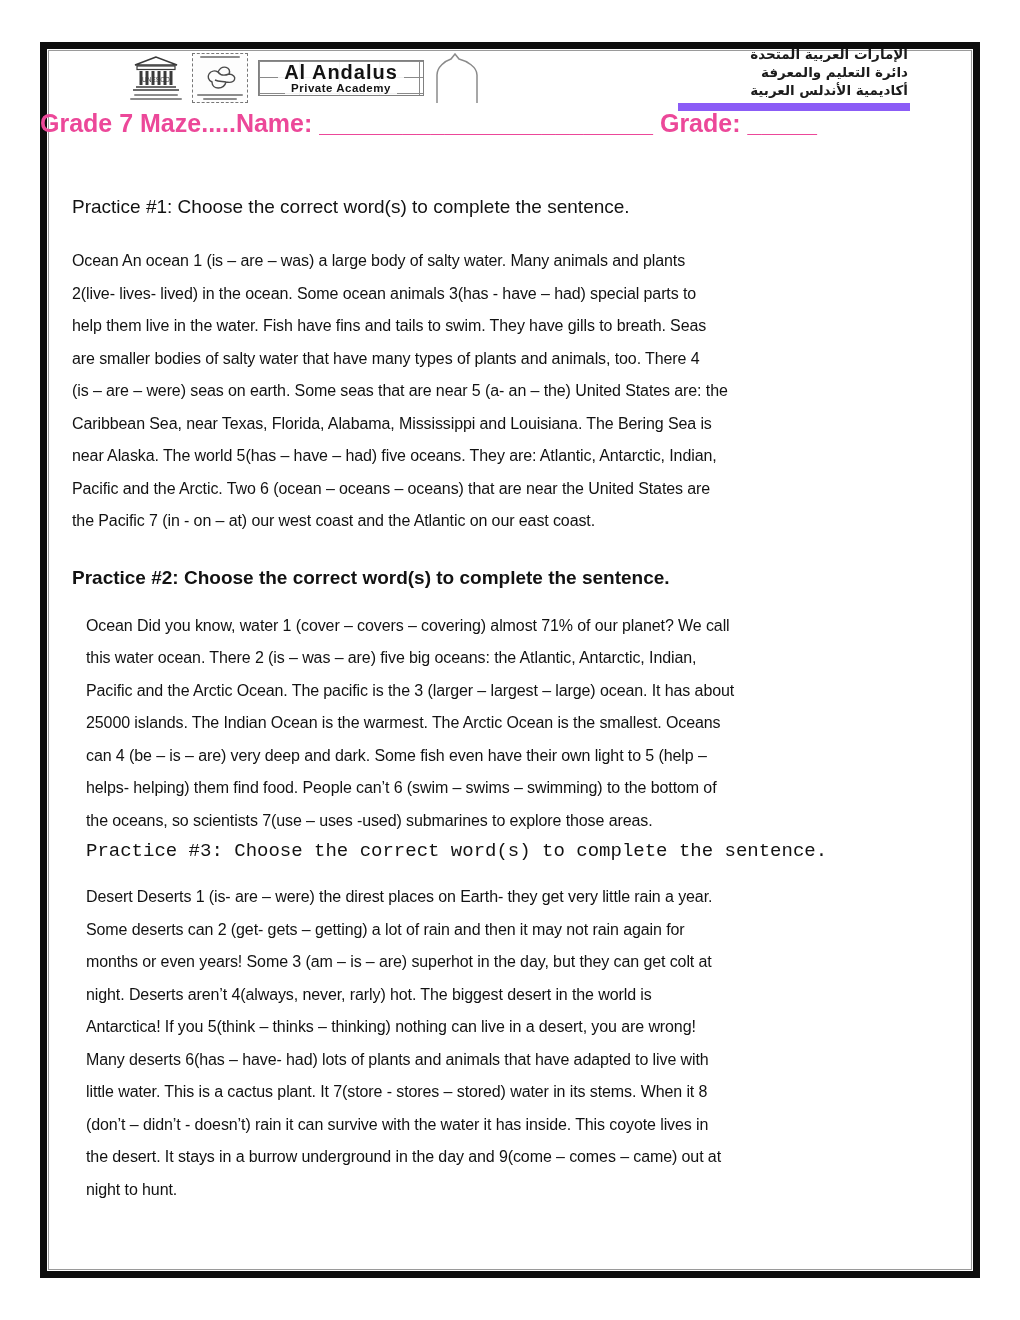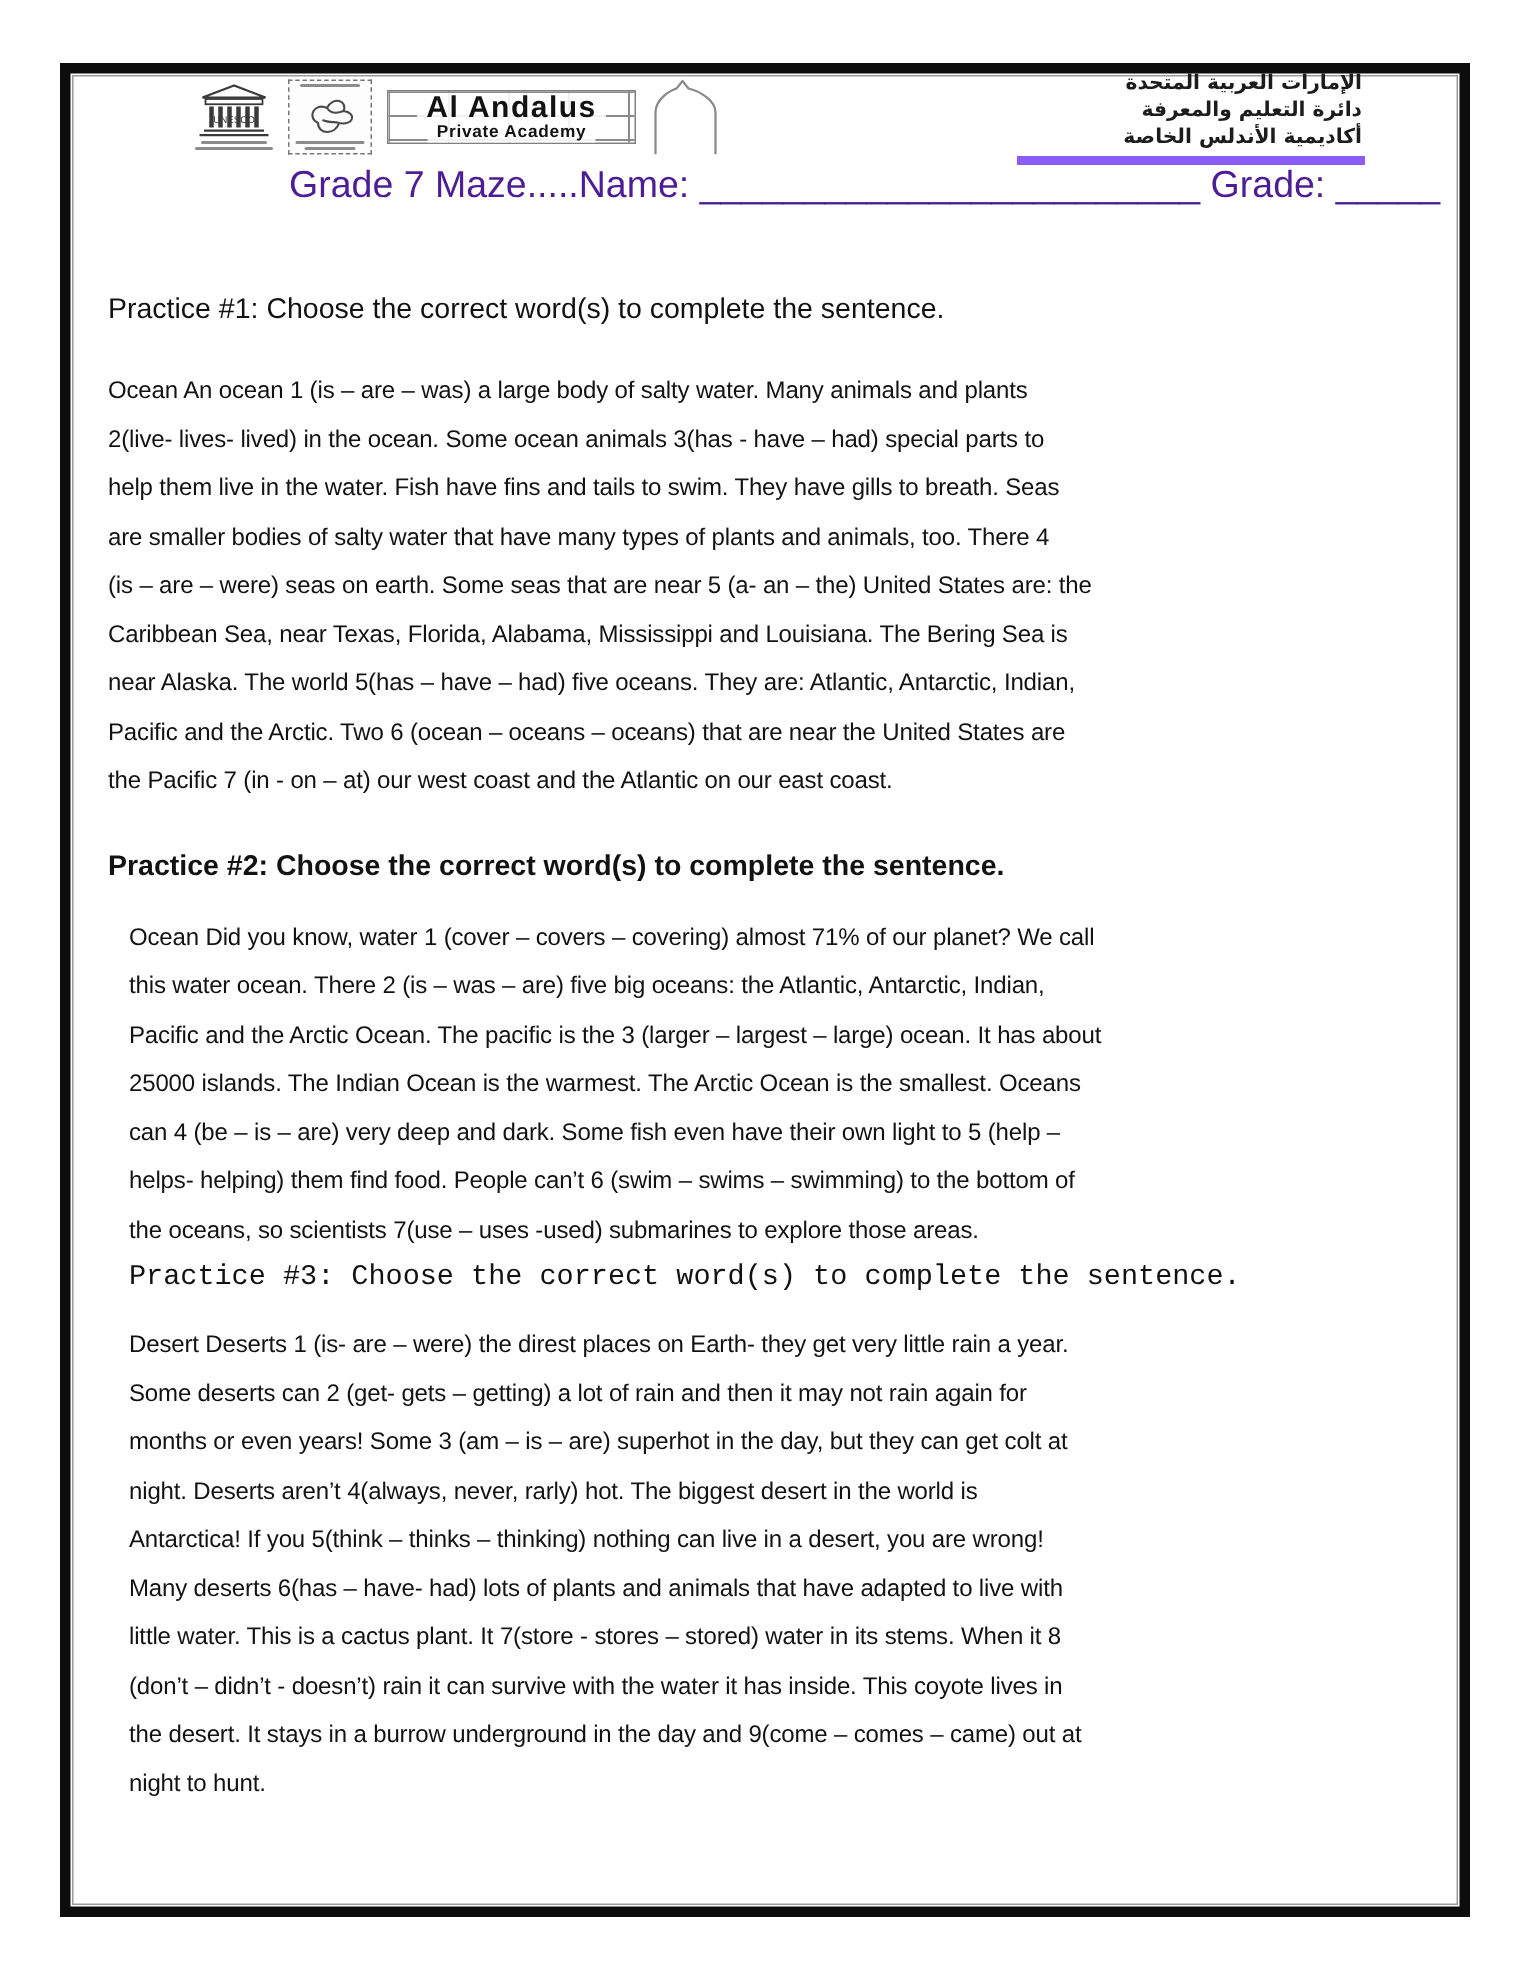--- a/index.html
+++ b/index.html
@@ -26,26 +26,26 @@
                  background:rgba(255,255,255,.88);padding:0 6px;}
   .banner-en .l2{font-size:11.5px;font-weight:700;letter-spacing:.5px;line-height:13px;
                  background:rgba(255,255,255,.88);padding:0 6px;}
   .banner-ar{width:168px;height:46px;font-family:"DejaVu Sans",sans-serif;}
   .banner-ar .small{font-size:9px;font-weight:700;line-height:10px;
                     background:rgba(255,255,255,.9);padding:0 4px;}
   .banner-ar .big{font-size:24px;font-weight:800;line-height:24px;
                   background:rgba(255,255,255,.85);padding:0 8px;}
   .authority{margin-left:auto;direction:rtl;text-align:right;
              font-family:"DejaVu Sans",sans-serif;font-weight:700;font-size:13.5px;
-             line-height:18px;color:#1c1c1c;border-bottom:6px solid #8b5cf6;
+             line-height:18px;color:#1c1c1c;border-bottom:8px solid #8b5cf6;
              padding:0 2px 4px 2px;min-width:228px;}
 
   
-  .title-line{position:absolute;left:40px;top:106px;width:920px;text-align:right;
-              font-size:25px;line-height:34px;color:#4c1d95;white-space:nowrap;}
+  .title-line{position:absolute;left:40px;top:106px;width:920px;text-align:left;
+              font-size:25px;line-height:34px;color:#ec4899;white-space:nowrap;font-weight:bold;}
   .title-line .blank{letter-spacing:0;}
 
   
   .doc-body{position:absolute;left:72px;top:193px;width:886px;}
   .practice-heading{font-size:19px;line-height:28px;margin:0;font-weight:400;}
   .passage{font-size:16px;line-height:32.5px;margin:0;white-space:pre;letter-spacing:-0.1px;}
   .mt-p1{margin-top:24px;}
   .mt-h2{margin-top:26px;font-weight:bold;}
   .mt-p2{margin-top:18px;}
   .mt-h3{font-family:Liberation Mono, monospace;}
@@ -104,21 +104,21 @@
     <span>
       <svg width="46" height="50" viewBox="0 0 46 50">
         <path d="M3,50 L3,22 C3,14 11,8 17,6 L21,1 L25,6 C33,8 43,14 43,22 L43,50" fill="#ffffff" stroke="#8a8a8a" stroke-width="1.5"></path>
       </svg>
     </span>
 
 
     <div class="authority">
       <div>الإمارات العربية المتحدة</div>
       <div>دائرة التعليم والمعرفة</div>
-      <div>أكاديمية الأندلس الخاصة</div>
+      <div>أكاديمية الأندلس العربية</div>
     </div>
   </div>
 
   <div class="title-line">
     <span>Grade 7 Maze.....Name:</span>
     <span class="blank">________________________</span>
     <span> </span>
     <span>Grade:</span>
     <span class="blank">_____</span>
   </div>

